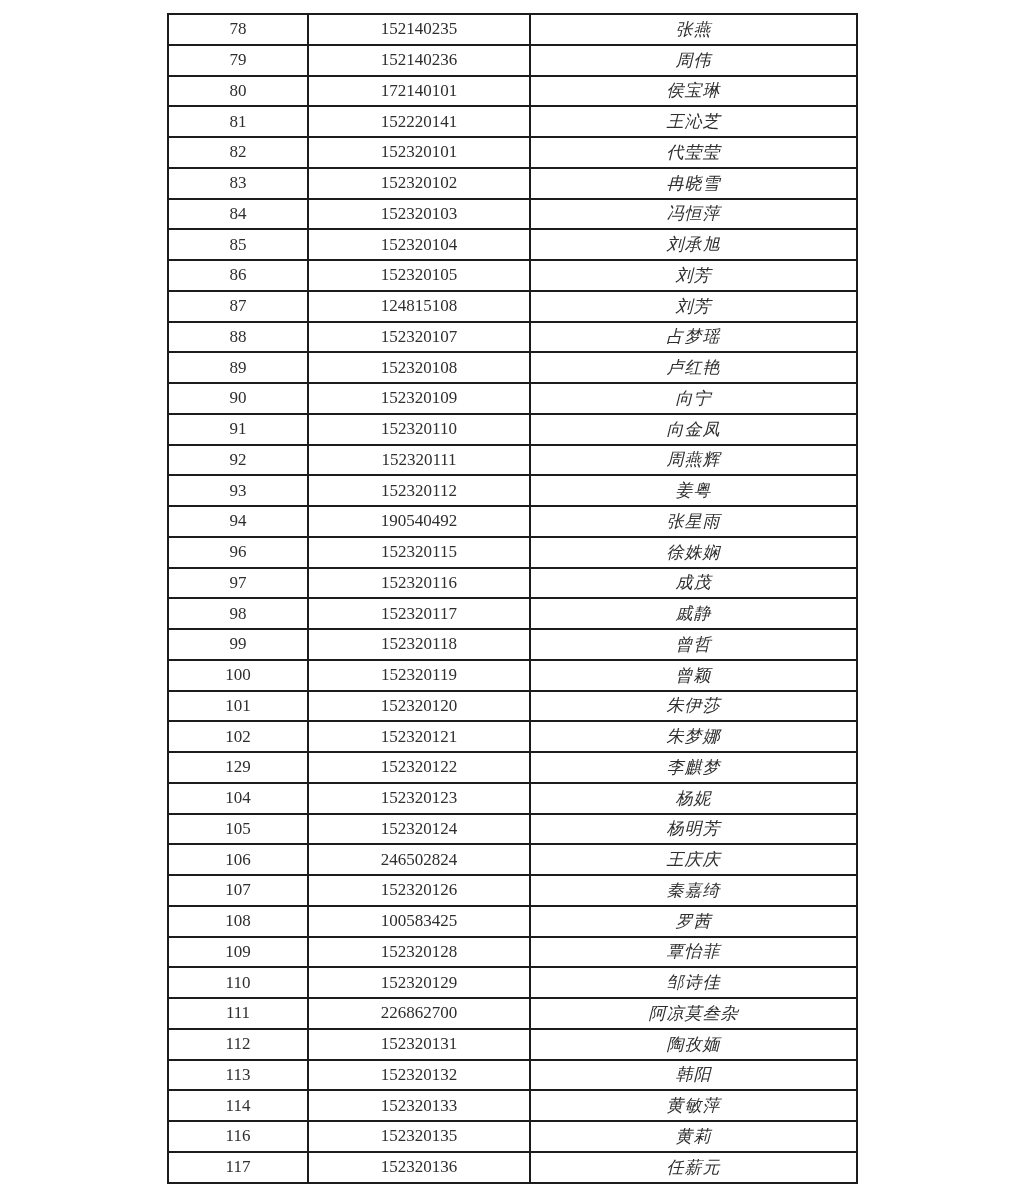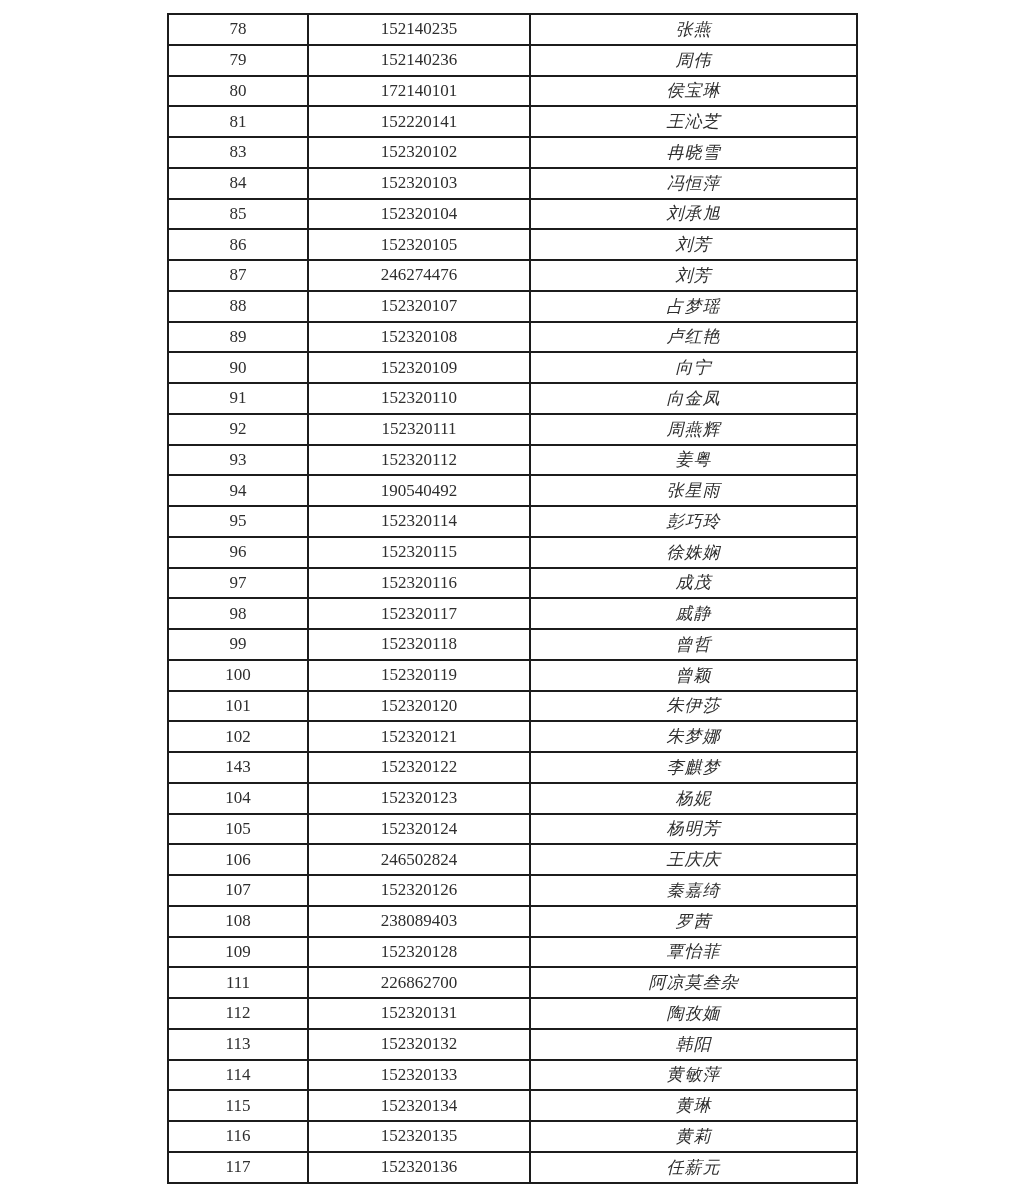--- a/index.html
+++ b/index.html
@@ -69,20 +69,25 @@
     <td>172140101</td>
     <td class="name-cell">侯宝琳</td>
   </tr>
 
   <tr>
     <td>81</td>
     <td>152220141</td>
     <td class="name-cell">王沁芝</td>
   </tr>
 
+  <tr>
+    <td>82</td>
+    <td>152320101</td>
+    <td class="name-cell">代莹莹</td>
+  </tr>
 
   <tr>
     <td>83</td>
     <td>152320102</td>
     <td class="name-cell">冉晓雪</td>
   </tr>
 
   <tr>
     <td>84</td>
     <td>152320103</td>
@@ -96,21 +101,21 @@
   </tr>
 
   <tr>
     <td>86</td>
     <td>152320105</td>
     <td class="name-cell">刘芳</td>
   </tr>
 
   <tr>
     <td>87</td>
-    <td>246274476</td>
+    <td>124815108</td>
     <td class="name-cell">刘芳</td>
   </tr>
 
   <tr>
     <td>88</td>
     <td>152320107</td>
     <td class="name-cell">占梦瑶</td>
   </tr>
 
   <tr>
@@ -142,25 +147,20 @@
     <td>152320112</td>
     <td class="name-cell">姜粤</td>
   </tr>
 
   <tr>
     <td>94</td>
     <td>190540492</td>
     <td class="name-cell">张星雨</td>
   </tr>
 
-  <tr>
-    <td>95</td>
-    <td>152320114</td>
-    <td class="name-cell">彭巧玲</td>
-  </tr>
 
   <tr>
     <td>96</td>
     <td>152320115</td>
     <td class="name-cell">徐姝娴</td>
   </tr>
 
   <tr>
     <td>97</td>
     <td>152320116</td>
@@ -191,21 +191,21 @@
     <td class="name-cell">朱伊莎</td>
   </tr>
 
   <tr>
     <td>102</td>
     <td>152320121</td>
     <td class="name-cell">朱梦娜</td>
   </tr>
 
   <tr>
-    <td>143</td>
+    <td>129</td>
     <td>152320122</td>
     <td class="name-cell">李麒梦</td>
   </tr>
 
   <tr>
     <td>104</td>
     <td>152320123</td>
     <td class="name-cell">杨妮</td>
   </tr>
 
@@ -222,30 +222,35 @@
   </tr>
 
   <tr>
     <td>107</td>
     <td>152320126</td>
     <td class="name-cell">秦嘉绮</td>
   </tr>
 
   <tr>
     <td>108</td>
-    <td>238089403</td>
+    <td>100583425</td>
     <td class="name-cell">罗茜</td>
   </tr>
 
   <tr>
     <td>109</td>
     <td>152320128</td>
     <td class="name-cell">覃怡菲</td>
   </tr>
 
+  <tr>
+    <td>110</td>
+    <td>152320129</td>
+    <td class="name-cell">邹诗佳</td>
+  </tr>
 
   <tr>
     <td>111</td>
     <td>226862700</td>
     <td class="name-cell">阿凉莫叁杂</td>
   </tr>
 
   <tr>
     <td>112</td>
     <td>152320131</td>
@@ -257,25 +262,20 @@
     <td>152320132</td>
     <td class="name-cell">韩阳</td>
   </tr>
 
   <tr>
     <td>114</td>
     <td>152320133</td>
     <td class="name-cell">黄敏萍</td>
   </tr>
 
-  <tr>
-    <td>115</td>
-    <td>152320134</td>
-    <td class="name-cell">黄琳</td>
-  </tr>
 
   <tr>
     <td>116</td>
     <td>152320135</td>
     <td class="name-cell">黄莉</td>
   </tr>
 
   <tr>
     <td>117</td>
     <td>152320136</td>

